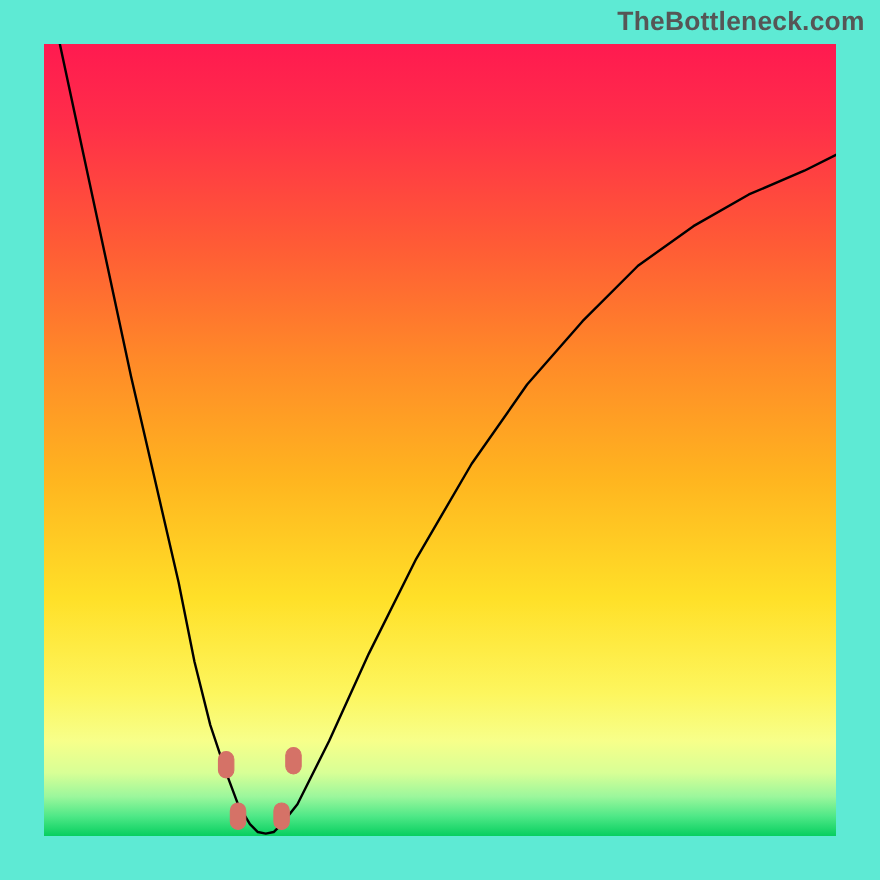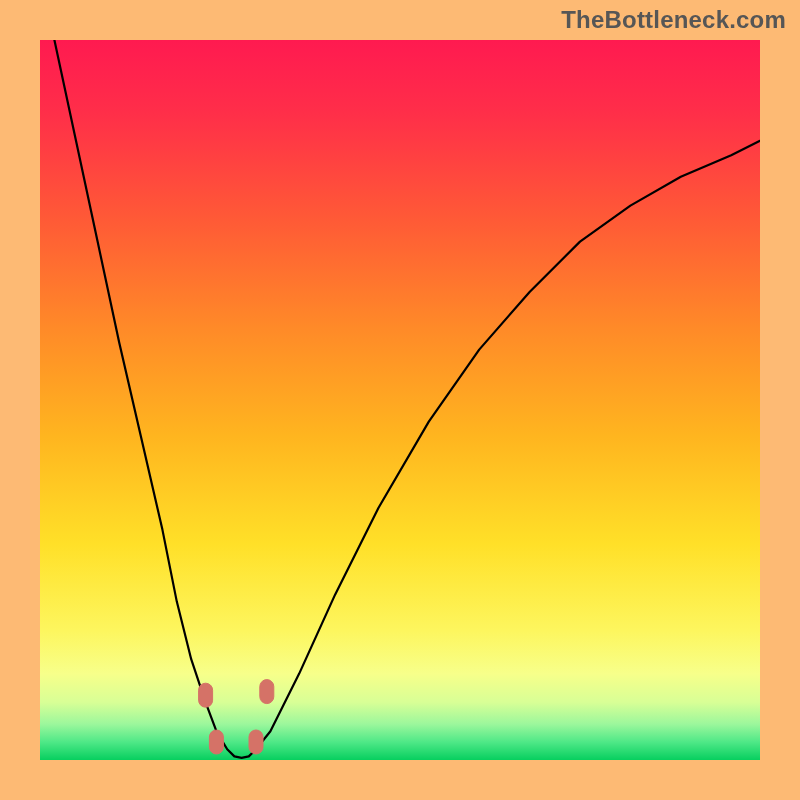--- a/index.html
+++ b/index.html
@@ -9,21 +9,21 @@
     height: 800px;
     background: #000;
     overflow: hidden;
   }
   .frame {
     position: absolute;
     left: 0;
     top: 0;
     width: 800px;
     height: 800px;
-    background: #fdba74;
+    background: #5eead4;
   }
   .plot-area {
     position: absolute;
     left: 40px;
     top: 40px;
     width: 720px;
     height: 720px;
     overflow: hidden;
   }
   .gradient {

